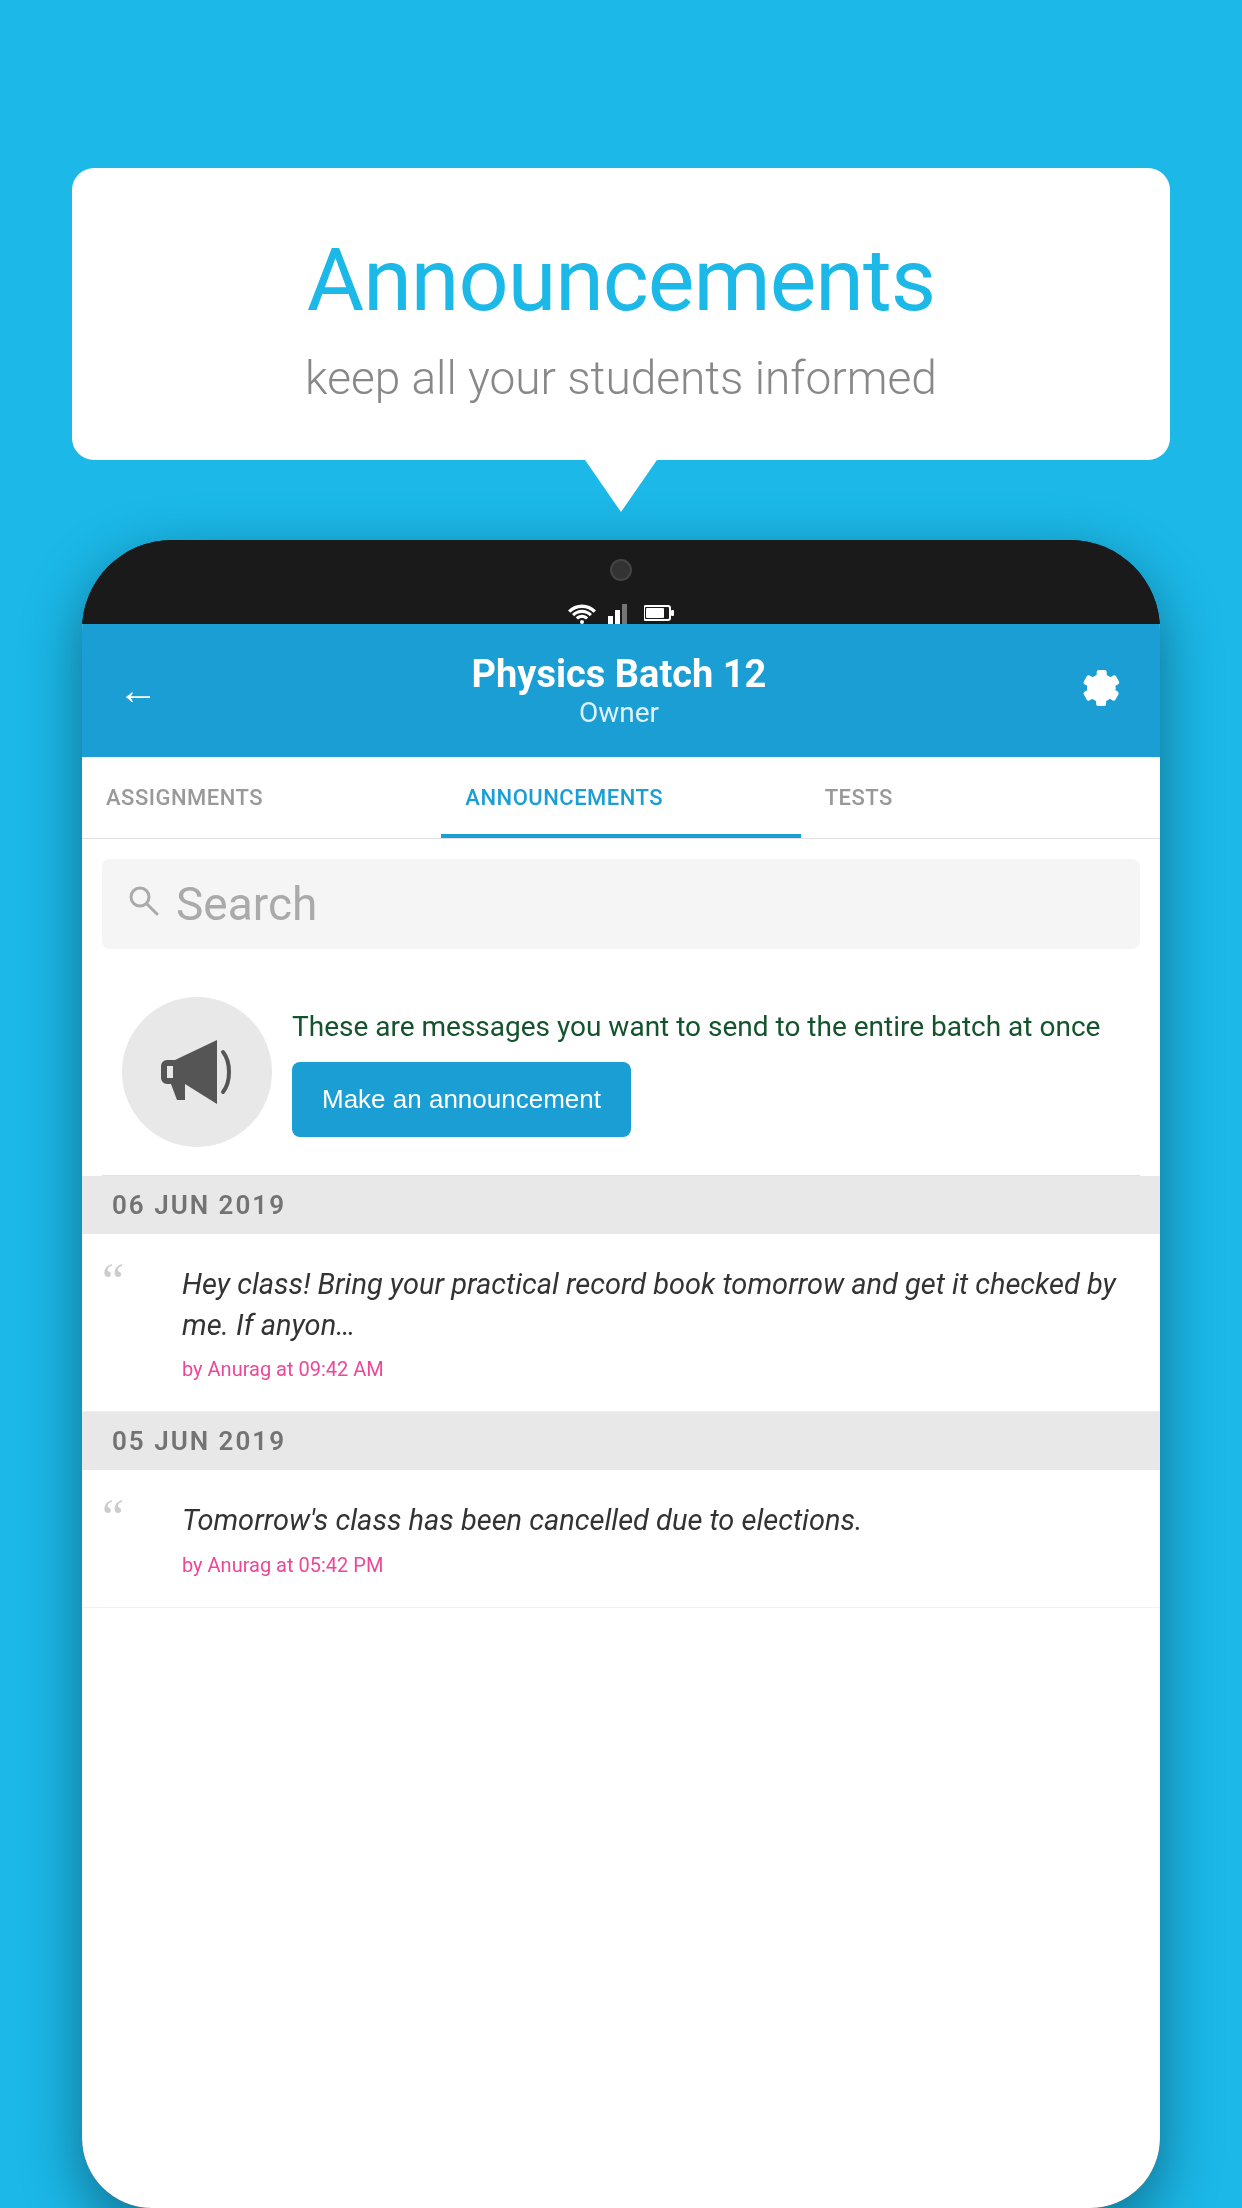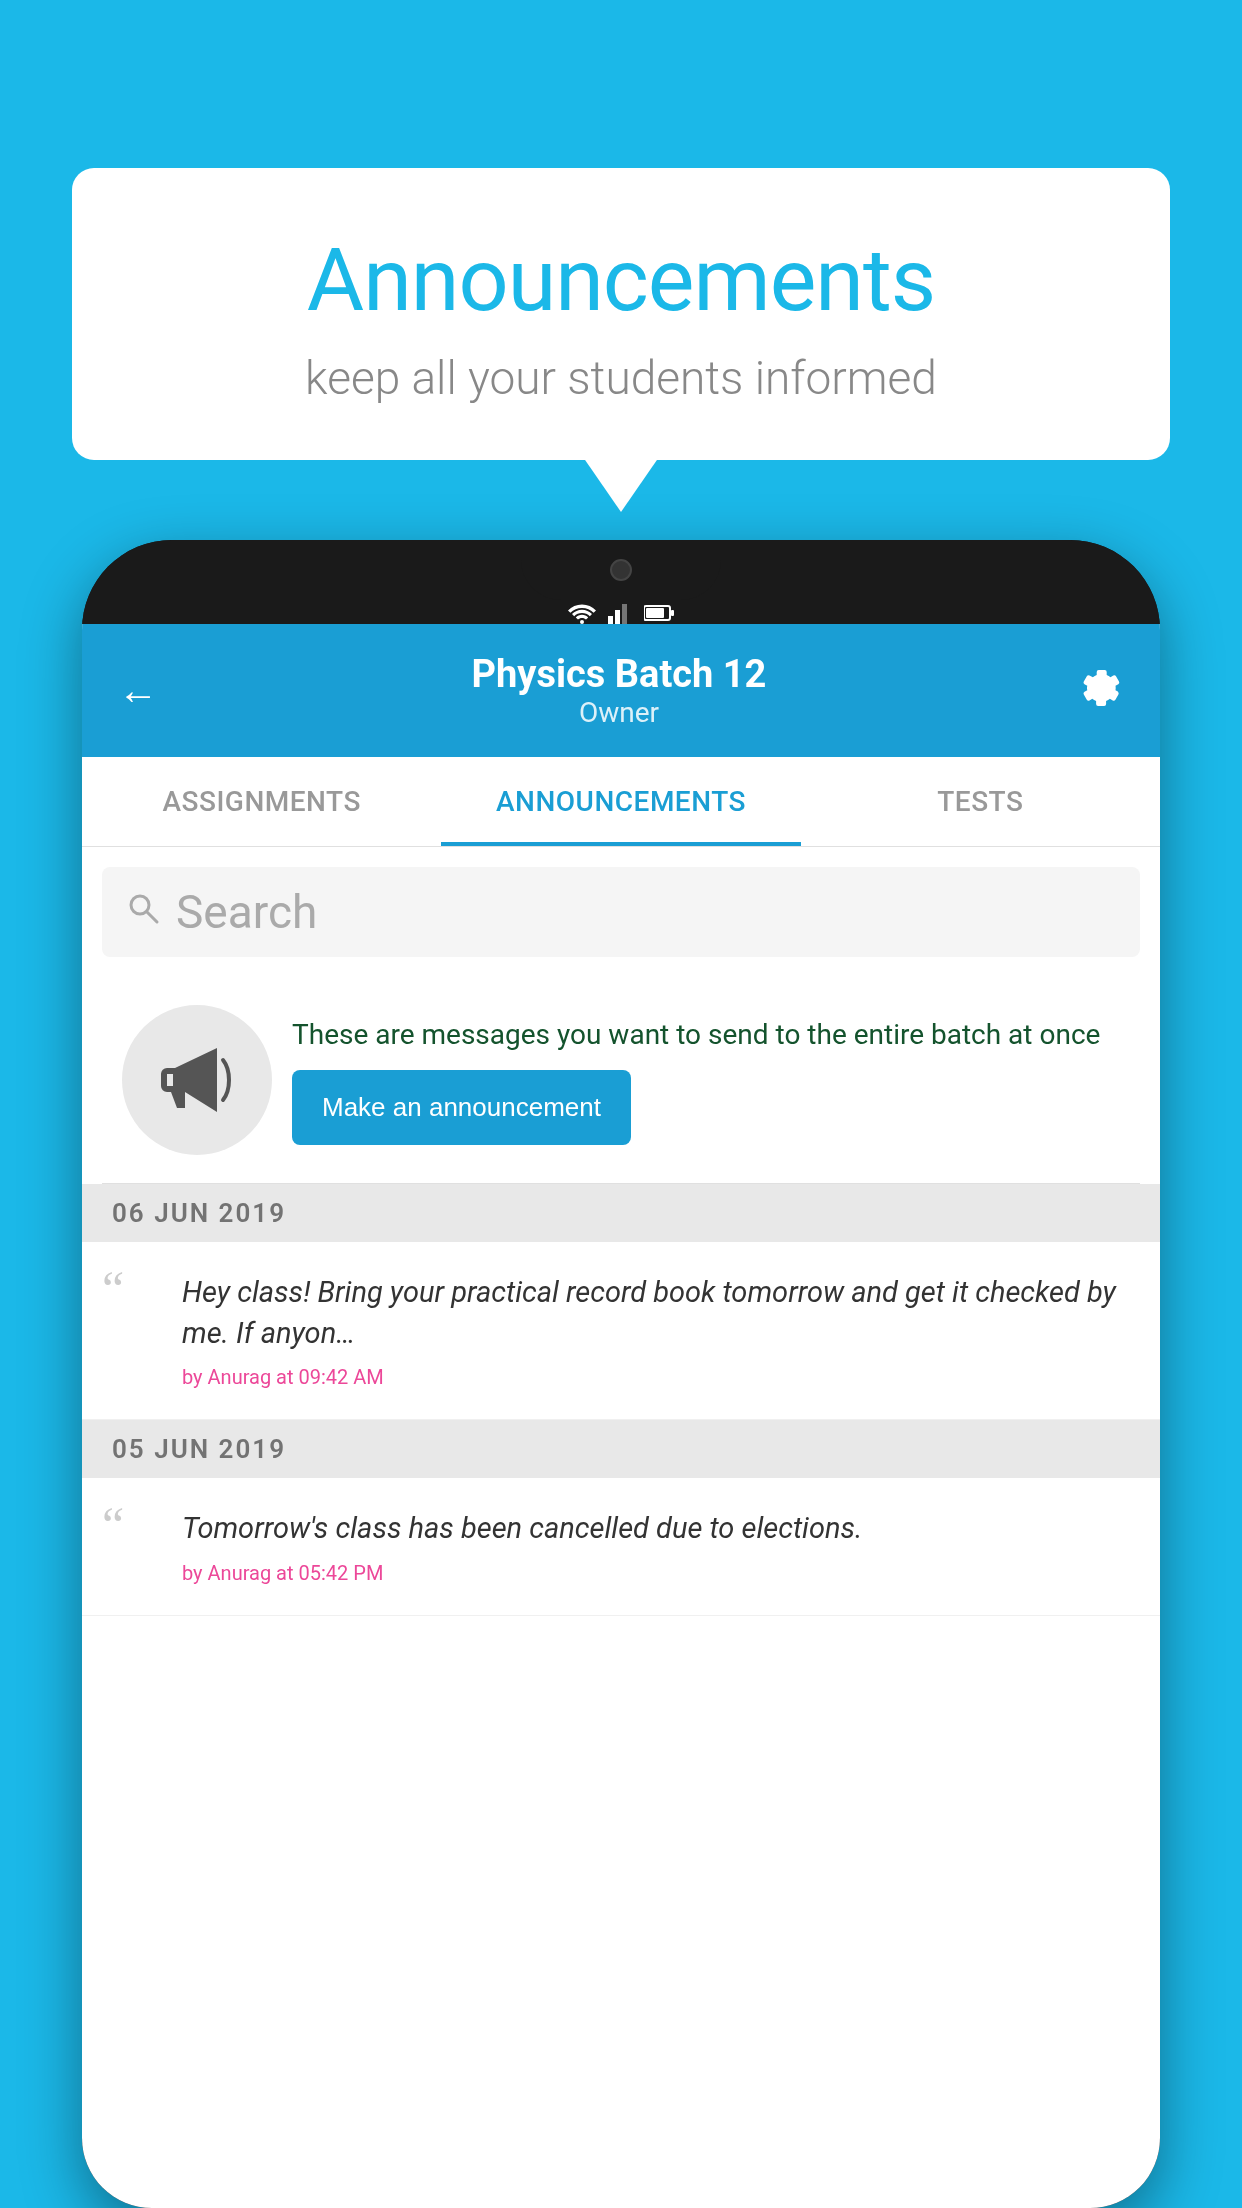--- a/index.html
+++ b/index.html
@@ -158,23 +158,23 @@
 
     
     .tabs {
       background: white;
       display: flex;
       border-bottom: 1px solid #e0e0e0;
     }
 
     .tab {
       flex: 1;
-      text-align: center;
+      text-align: left;
       padding: 28px 24px;
-      font-size: 28px;
+      font-size: 22px;
       font-weight: 500;
       color: #999;
       letter-spacing: 0.5px;
       position: relative;
     }
 
     .tab.active {
       color: #1a9ed4;
     }
 

